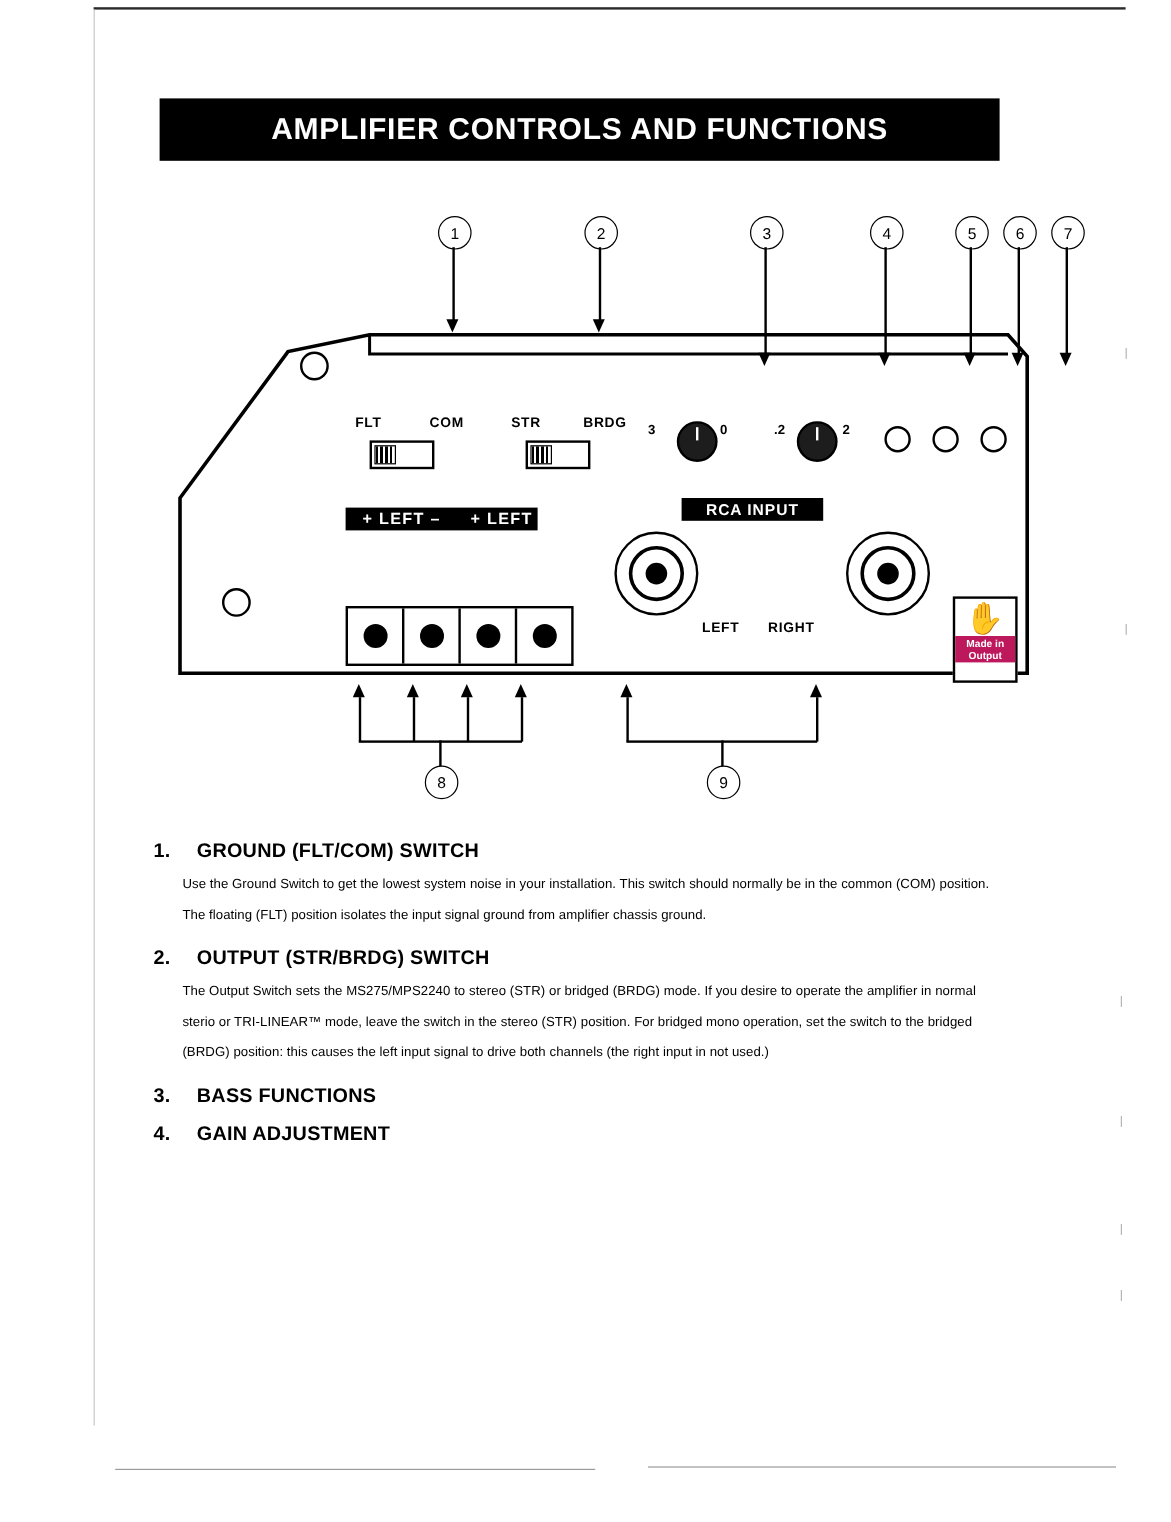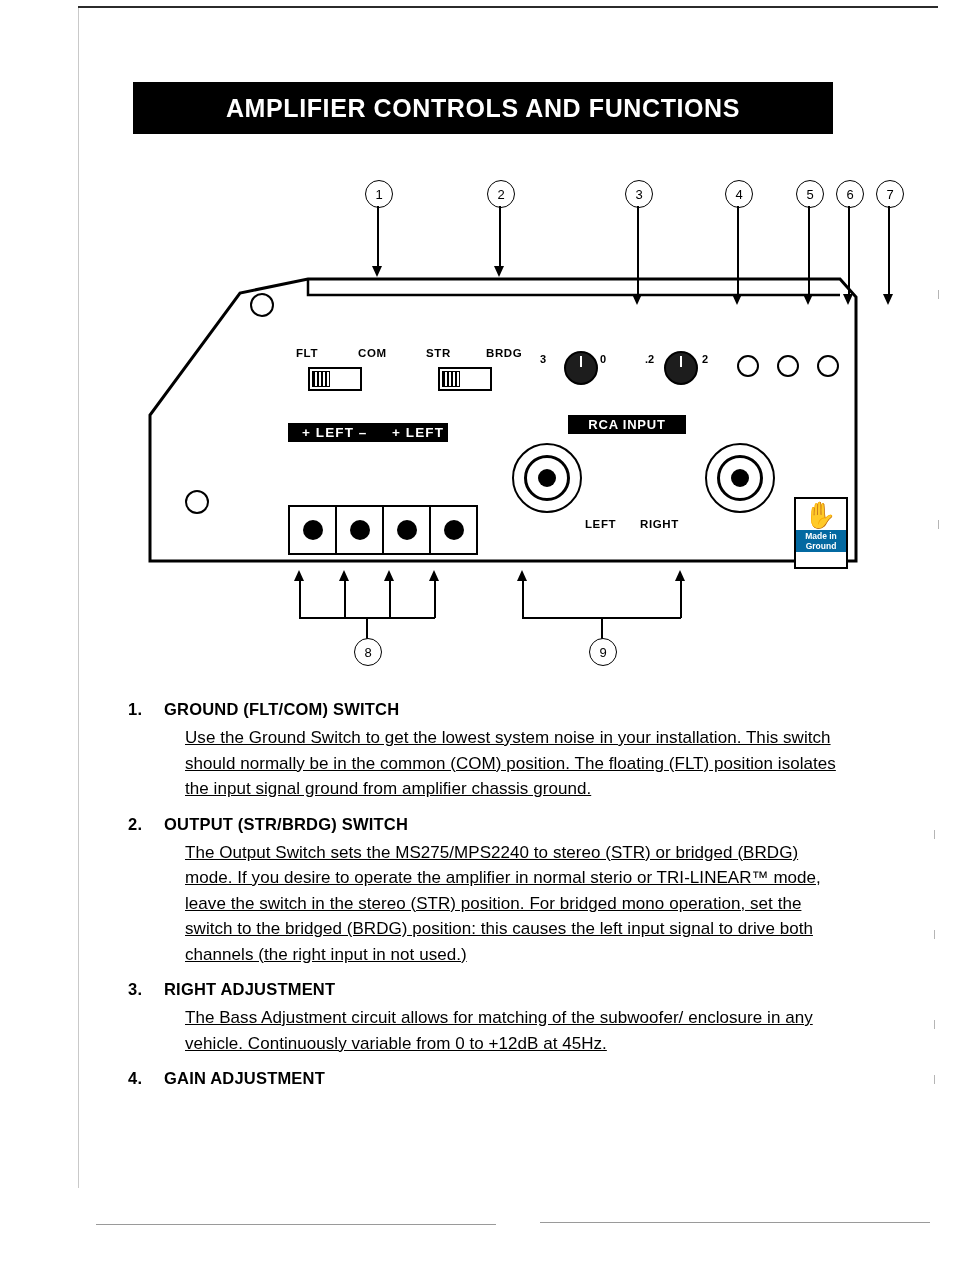--- a/index.html
+++ b/index.html
@@ -296,21 +296,21 @@
     align-items: center;
     justify-content: flex-start;
     padding-top: 3px;
   }
   .made-badge .hand {
     font-size: 26px;
     line-height: 26px;
   }
   .made-badge .mb-txt {
     width: 100%;
-    background: #0369a1;
+    background: #be185d;
     color: #fff;
     font-size: 8.5px;
     font-weight: bold;
     text-align: center;
     line-height: 10px;
     margin-top: 2px;
     padding: 1px 0;
   }
 
   
@@ -328,25 +328,24 @@
     font-size: 16.5px;
     font-weight: bold;
     letter-spacing: 0.2px;
     margin-bottom: 6px;
   }
   .item-num {
     width: 36px;
     flex: 0 0 36px;
   }
   .item-body {
-    margin-left: 57px;
-    font-size: 17px;
+    margin-left: 24px;
+    font-size: 11px;
     line-height: 25.5px;
     letter-spacing: 0.05px;
-    text-decoration: underline;
   }
 </style>
 </head>
 <body>
 
 <div class="scan-top-rule"></div>
 <div class="scan-left-line"></div>
 <div class="scan-bottom-rule"></div>
 <div class="scan-bottom-rule2"></div>
 <div class="margin-tick" style="left:938px; top:290px;"></div>
@@ -446,21 +445,21 @@
     </div>
     <div class="rca" style="left:372px; top:168px;"></div>
     <div class="rca" style="left:565px; top:168px;"></div>
     <div class="small-lbl" style="left:445px; top:243px;">LEFT</div>
     <div class="small-lbl" style="left:500px; top:243px;text-align:right;">RIGHT</div>
 
     <div class="made-badge">
       <div class="hand">✋</div>
       <div class="mb-txt">
         <div>Made in</div>
-        <div>Ground</div>
+        <div>Output</div>
       </div>
     </div>
   </div>
 
   <div class="arrow-head-up" style="left:174px; top:400px;"></div>
   <div class="arrow-v" style="left:179px; top:411px; height:37px;"></div>
   <div class="arrow-head-up" style="left:219px; top:400px;"></div>
   <div class="arrow-v" style="left:224px; top:411px; height:37px;"></div>
   <div class="arrow-head-up" style="left:264px; top:400px;"></div>
   <div class="arrow-v" style="left:269px; top:411px; height:37px;"></div>
@@ -493,23 +492,22 @@
     <div class="item-head">
       <span class="item-num">2.</span>
       <span>OUTPUT (STR/BRDG) SWITCH</span>
     </div>
     <div class="item-body">The Output Switch sets the MS275/MPS2240 to stereo (STR) or bridged (BRDG) mode. If you desire to operate the amplifier in normal sterio or TRI-LINEAR™ mode, leave the switch in the stereo (STR) position. For bridged mono operation, set the switch to the bridged (BRDG) position: this causes the left input signal to drive both channels (the right input in not used.)</div>
   </div>
 
   <div class="item">
     <div class="item-head">
       <span class="item-num">3.</span>
-      <span>RIGHT ADJUSTMENT</span>
-    </div>
-    <div class="item-body">The Bass Adjustment circuit allows for matching of the subwoofer/ enclosure in any vehicle. Continuously variable from 0 to +12dB at 45Hz.</div>
+      <span>BASS FUNCTIONS</span>
+    </div>
   </div>
 
   <div class="item">
     <div class="item-head">
       <span class="item-num">4.</span>
       <span>GAIN ADJUSTMENT</span>
     </div>
   </div>
 
 </div>

